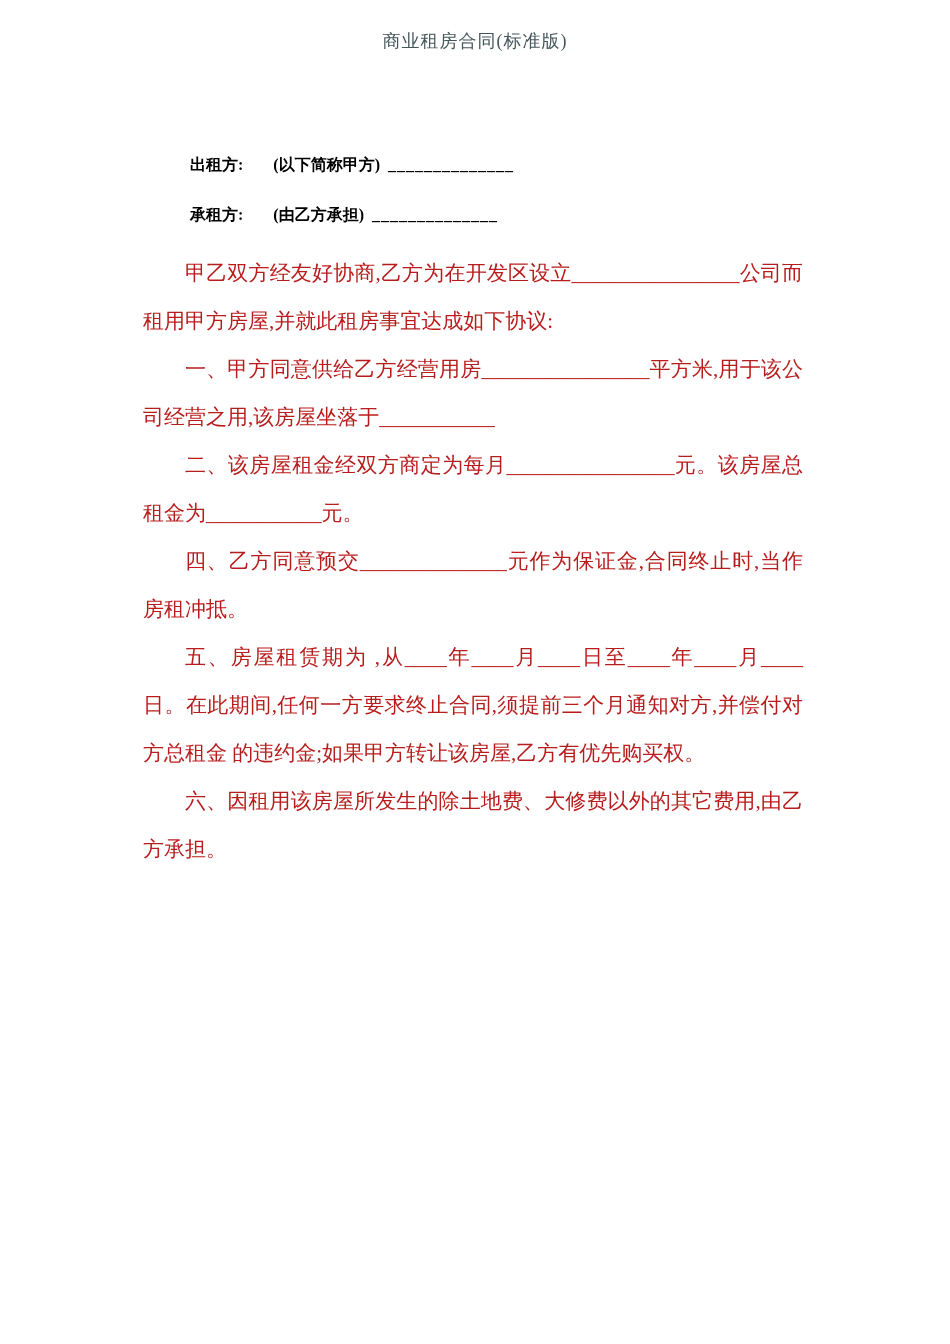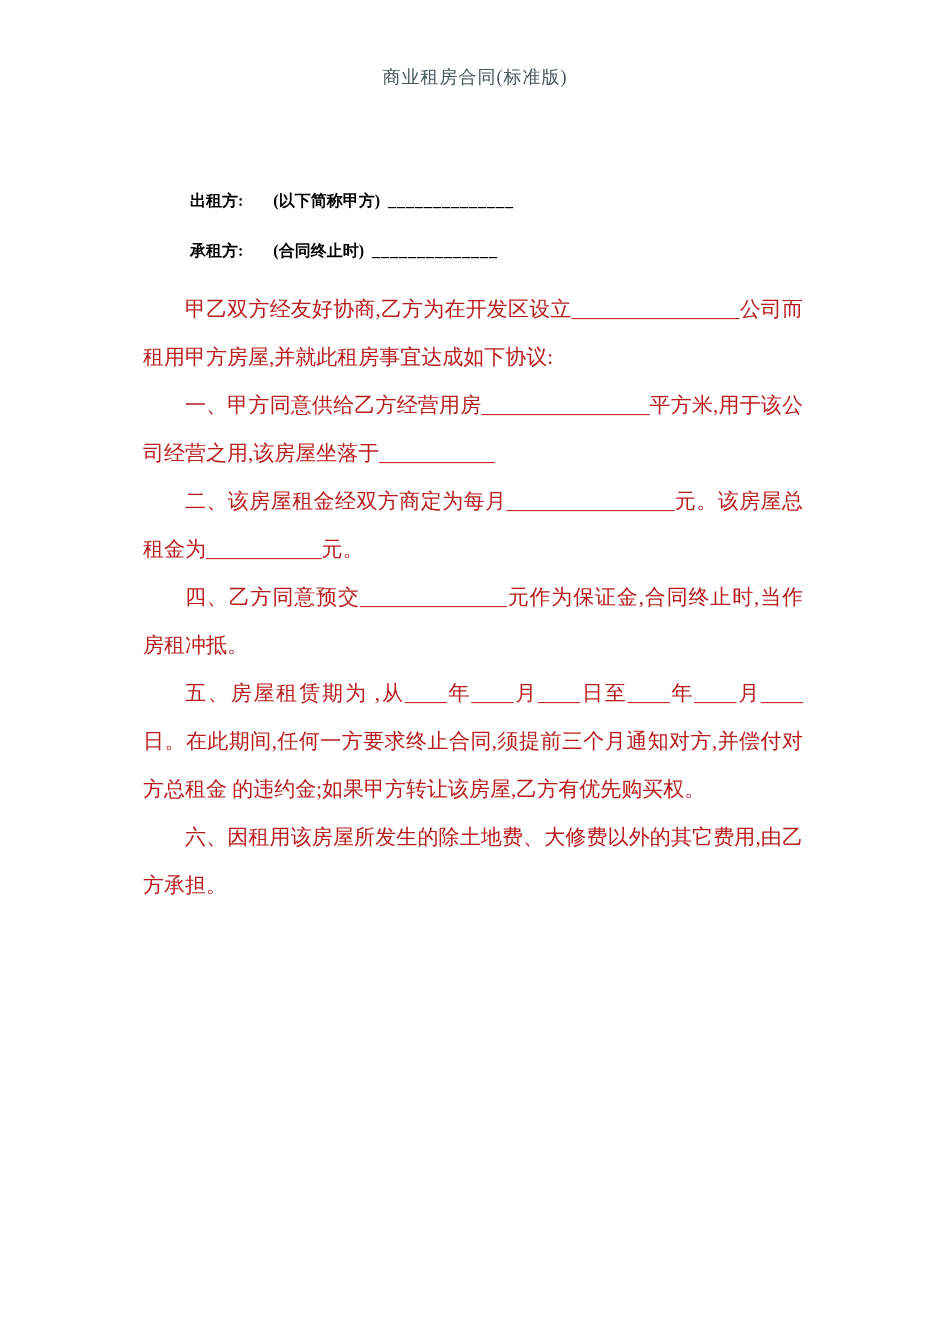--- a/index.html
+++ b/index.html
@@ -10,21 +10,21 @@
   .page {
     position: relative;
     width: 950px;
     height: 1344px;
     background: #ffffff;
     font-family: "Liberation Serif", "DejaVu Serif", serif;
     color: #000000;
     overflow: hidden;
   }
   .doc-title {
-    padding-top: 64px;
+    padding-top: 28px;
     text-align: center;
     font-size: 18px;
     line-height: 26px;
     font-weight: 400;
     letter-spacing: 1px;
   }
   .parties {
     margin: 86px 0 0 190px;
   }
   .party-line {
@@ -61,21 +61,21 @@
 
 <div class="page">
 
   <div class="doc-title" style="color: rgb(69, 86, 90);">商业租房合同(标准版)</div>
 
   <div class="parties">
     <div class="party-line">
       <span>出租方:</span><span class="party-alias">(以下简称甲方)</span><span class="party-blank">______________</span>
     </div>
     <div class="party-line">
-      <span>承租方:</span><span class="party-alias">(合同终止时)</span><span class="party-blank">______________</span>
+      <span>承租方:</span><span class="party-alias">(由乙方承担)</span><span class="party-blank">______________</span>
     </div>
   </div>
 
   <div class="content">
     <p>甲乙双方经友好协商,乙方为在开发区设立________________公司而租用甲方房屋,并就此租房事宜达成如下协议:</p>
     <p>一、甲方同意供给乙方经营用房________________平方米,用于该公司经营之用,该房屋坐落于___________</p>
     <p>二、该房屋租金经双方商定为每月________________元。该房屋总租金为___________元。</p>
     <p>四、乙方同意预交______________元作为保证金,合同终止时,当作房租冲抵。</p>
     <p>五、房屋租赁期为 ,从____年____月____日至____年____月____日。在此期间,任何一方要求终止合同,须提前三个月通知对方,并偿付对方总租金 的违约金;如果甲方转让该房屋,乙方有优先购买权。</p>
     <p>六、因租用该房屋所发生的除土地费、大修费以外的其它费用,由乙方承担。</p>

